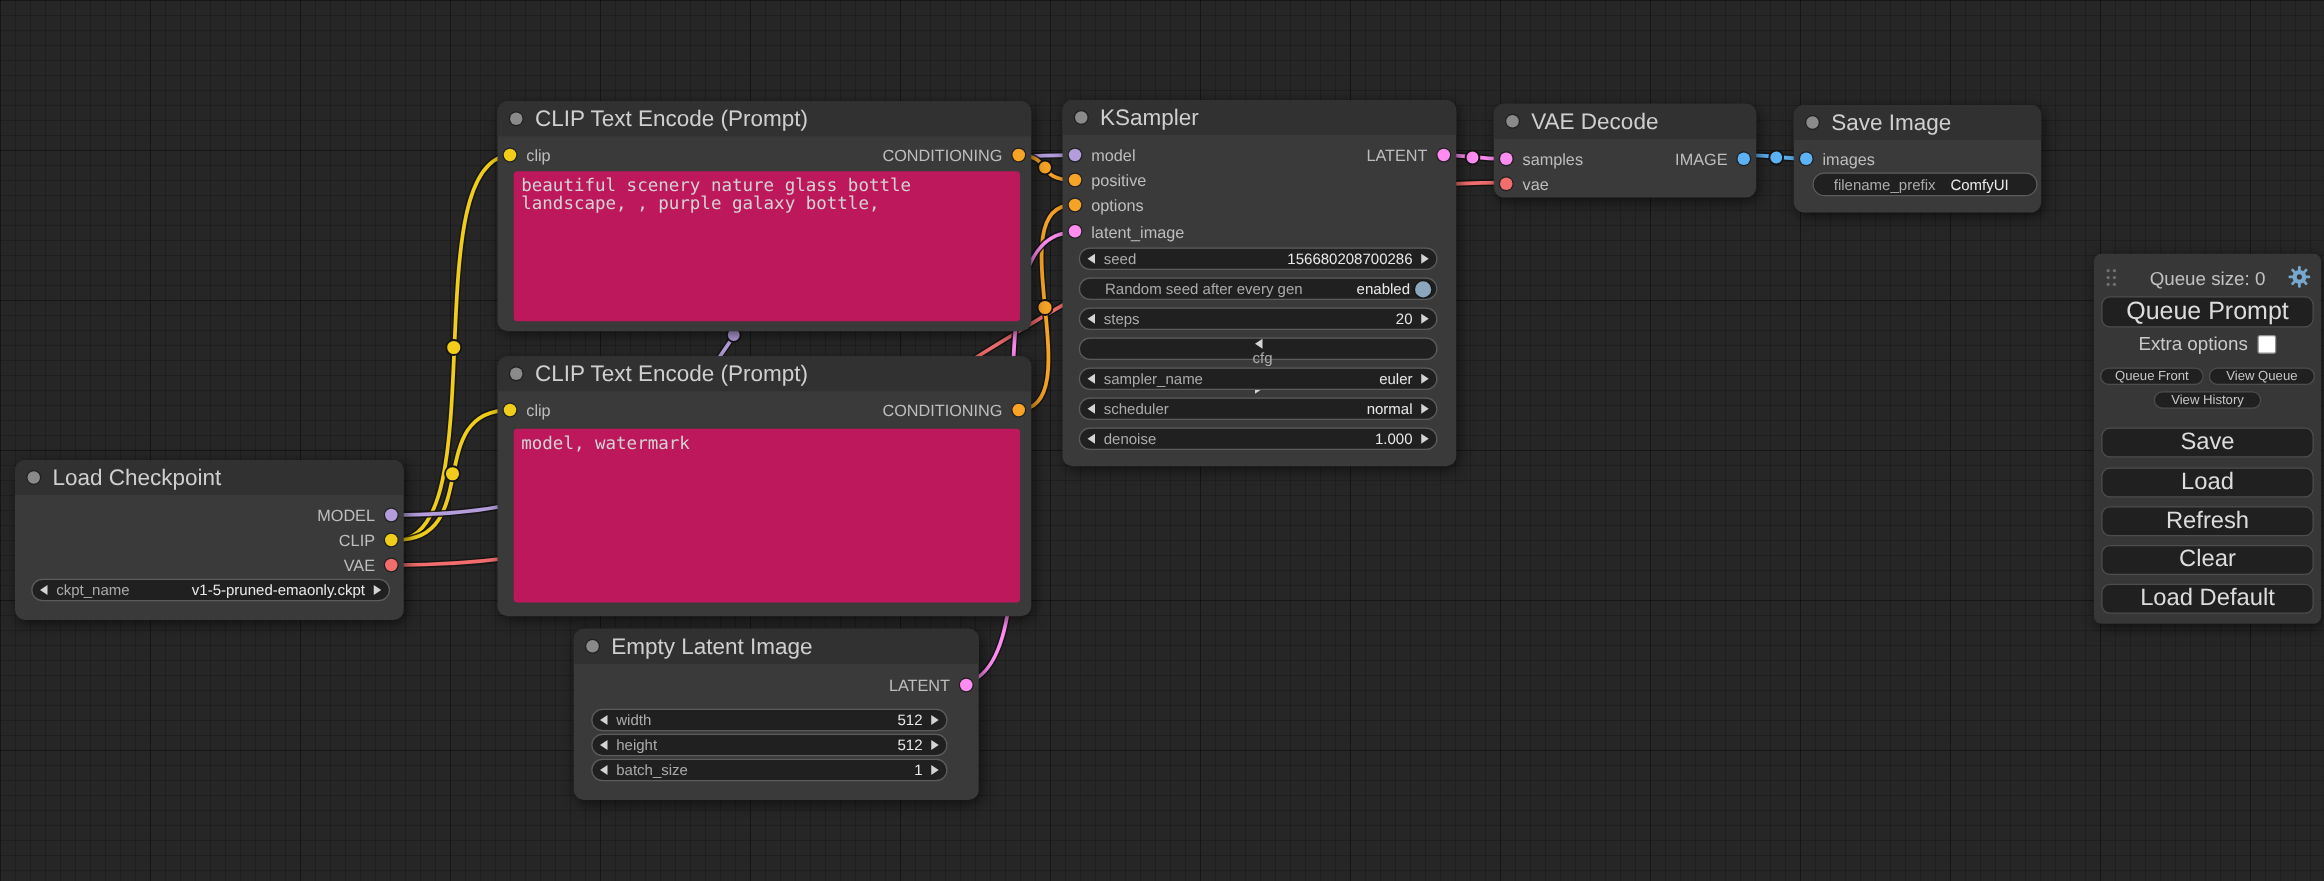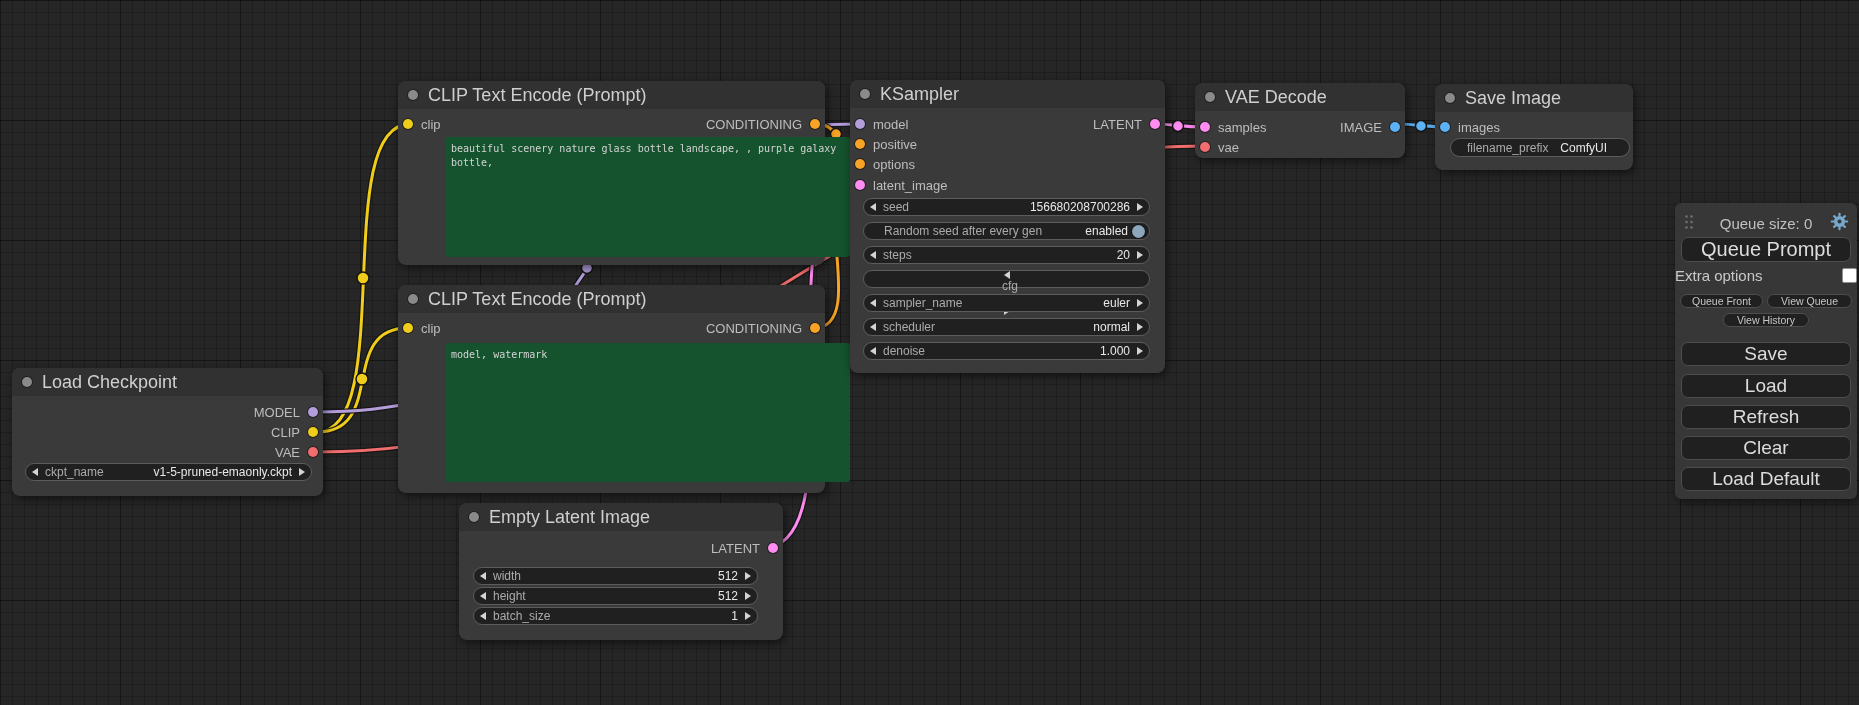--- a/index.html
+++ b/index.html
@@ -31,32 +31,32 @@
   .prow.out .plabel{margin-right:8px;}
   .pill{position:absolute;height:18px;background:#202020;border:1px solid #5c5c5c;border-radius:10px;
         display:flex;align-items:center;box-sizing:border-box;font-size:12px;padding:0 6px;}
   .wlabel{margin-left:7px;color:#ababab;white-space:nowrap;}
   .wvalue{margin-left:auto;margin-right:7px;color:#e8e8e8;white-space:nowrap;}
   .arrow-l{width:0;height:0;border-top:4.5px solid transparent;border-bottom:4.5px solid transparent;
         border-right:6px solid #d4d4d4;flex:0 0 auto;}
   .arrow-r{width:0;height:0;border-top:4.5px solid transparent;border-bottom:4.5px solid transparent;
         border-left:6px solid #d4d4d4;flex:0 0 auto;}
   .toggle{width:13px;height:13px;border-radius:50%;flex:0 0 auto;margin-right:-2px;box-shadow:0 0 0 1px rgba(0,0,0,.4);}
-  .textbox{position:absolute;background:#14532d;border-radius:3px;color:#d4d4d4;
-        font-family:"DejaVu Sans Mono",monospace;font-size:10px;line-height:14px;
-        padding:5px 6px;box-sizing:border-box;white-space:pre-wrap;overflow:hidden;margin-left:34px;}
+  .textbox{position:absolute;background:#be185d;border-radius:3px;color:#d4d4d4;
+        font-family:"DejaVu Sans Mono",monospace;font-size:14px;line-height:14px;
+        padding:5px 6px;box-sizing:border-box;white-space:pre-wrap;overflow:hidden;}
   
   #queue-panel{position:absolute;left:1675px;top:203px;width:182px;height:296px;z-index:3;
         background:#373737;border-radius:6px;box-shadow:2px 3px 10px rgba(0,0,0,.55);}
   .qtitle{position:absolute;left:0;right:0;top:12px;text-align:center;font-size:15px;color:#c0c0c0;}
   .qbtn{position:absolute;background:#202020;border:1px solid #4d4d4d;border-radius:7px;
         color:#dcdcdc;display:flex;align-items:center;justify-content:center;box-sizing:border-box;cursor:pointer;}
   .qbig{left:6px;width:170px;height:24px;font-size:19px;}
   .qsmall{height:14px;font-size:10.5px;border-radius:8px;color:#c6c6c6;}
-  .qopts{position:absolute;left:0;right:0;top:64px;display:flex;align-items:center;justify-content:space-between;
+  .qopts{position:absolute;left:0;right:0;top:64px;display:flex;align-items:center;justify-content:center;
         font-size:15px;color:#c9c9c9;}
   .qcheck{width:13px;height:13px;background:#ffffff;border:1px solid #8f8f8f;border-radius:2px;margin-left:8px;}
   #drag-handle{position:absolute;left:9px;top:11px;}
   #gear{position:absolute;right:8px;top:9px;}
 </style>
 </head>
 <body>
 
 <div id="canvas">
 

